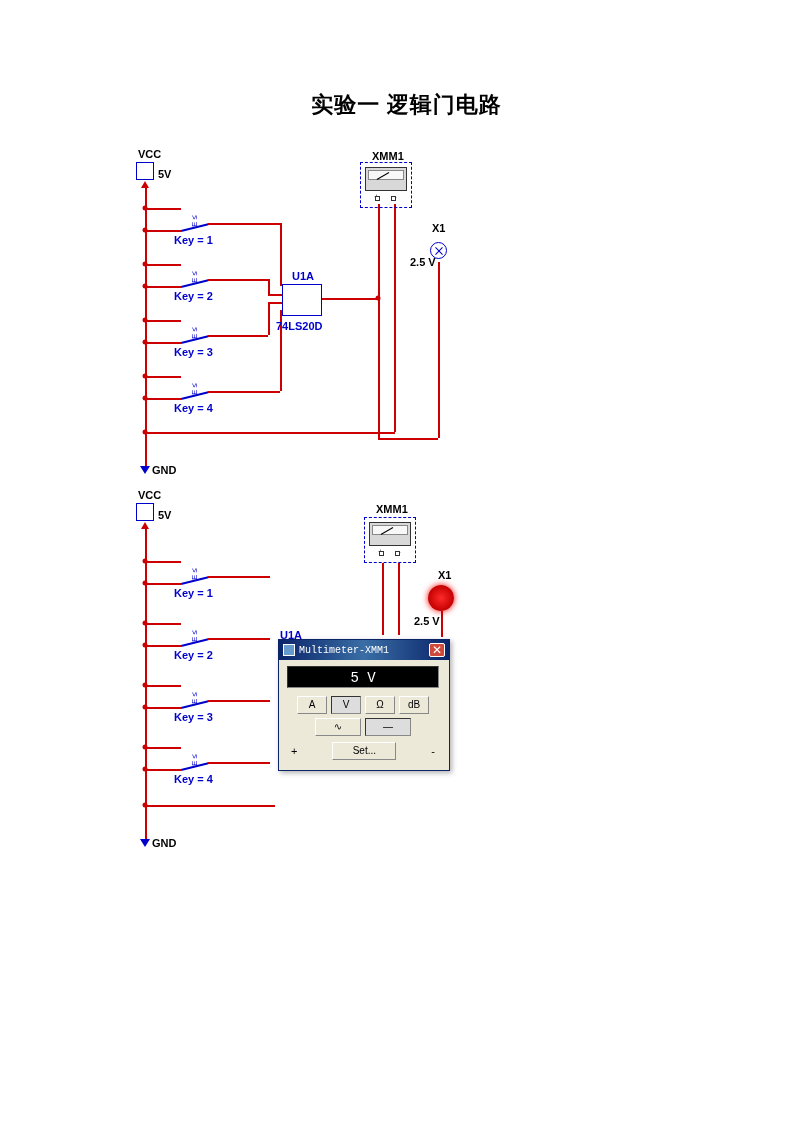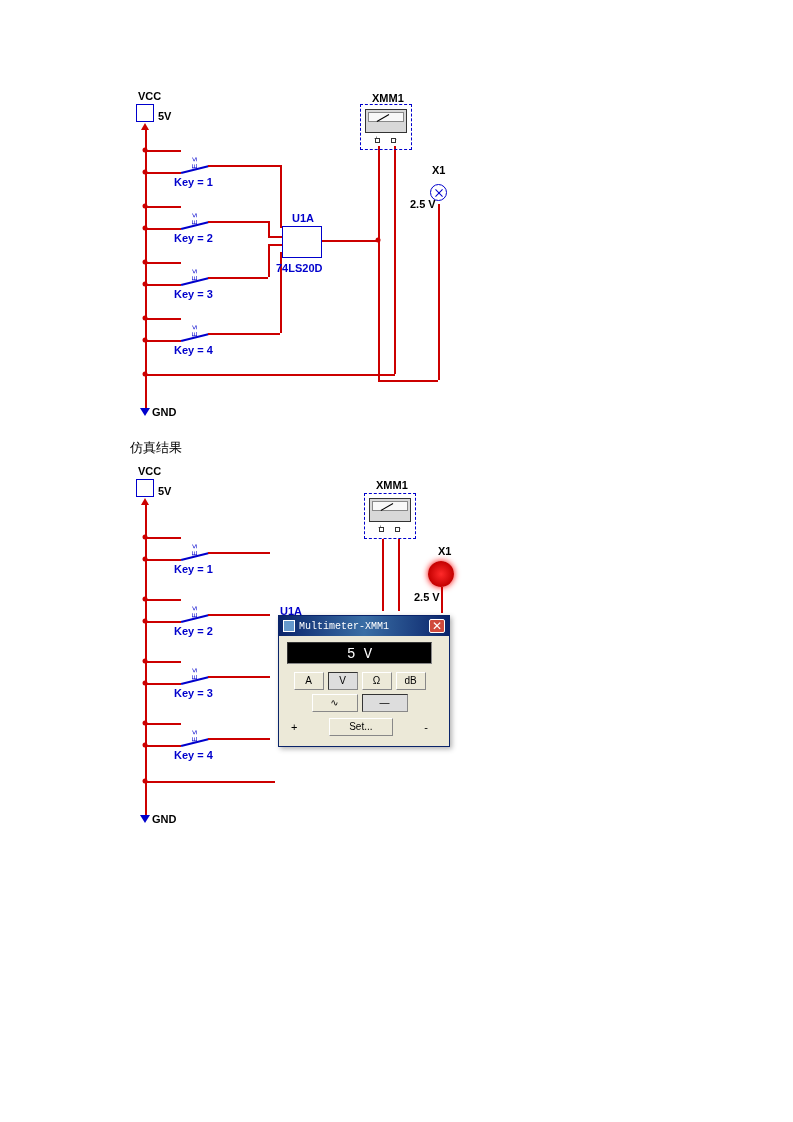--- a/index.html
+++ b/index.html
@@ -100,40 +100,41 @@
     align-items:center;
     padding:0 4px;
     gap:4px;
   }
   .mm-titlebar .t-icon { width:12px;height:12px;background:#6699cc;border:1px solid #fff; }
   .mm-titlebar .t-text { flex:1; font-family:"Courier New",monospace; font-size:10px; }
   .mm-titlebar .t-close {
     width:16px;height:14px;background:#d04a3c;color:#fff;border:1px solid #fff;
     display:flex;align-items:center;justify-content:center;font:12px/1 Arial;border-radius:2px;
   }
-  .mm-body { padding:6px 17px 10px 8px; }
+  .mm-body { padding:6px 10px 10px 8px; }
   .mm-display {
     height:22px;background:#000;color:#fff;border:1px inset #888;
     font:14px/22px "Courier New",monospace; text-align:center; margin-bottom:8px;
   }
   .mm-row { display:flex; justify-content:center; gap:4px; margin-bottom:4px; }
   .mm-btn {
     width:30px;height:18px;background:#ece9d8;border:1px solid #888;
     border-top-color:#fff;border-left-color:#fff;
     font:10px/16px Arial; text-align:center; cursor:default;
   }
   .mm-btn.pressed { border:1px inset #888; background:#ddd; }
   .mm-btn.wide { width:46px; }
   .mm-btn.set { width:64px; }
   .mm-foot { display:flex; justify-content:space-between; align-items:center; padding:0 4px; margin-top:6px; font-size:11px;}
 </style>
 </head>
 <body>
 
 <div class="page">
+  <h1>实验一  逻辑门电路</h1>
 
   <div class="circuit">
     <span class="lbl-bold" style="left:8px;top:0;">VCC</span>
     <div class="vcc-box" style="left:6px;top:14px;"></div>
     <div class="vcc-t" style="left:11px;top:33px;"></div>
     <span class="lbl-bold" style="left:28px;top:20px;">5V</span>
 
     <div class="wv-red" style="left:15px;top:40px;height:278px;"></div>
     <div class="gnd-t" style="left:10px;top:318px;"></div>
     <span class="lbl-bold" style="left:22px;top:316px;">GND</span>
@@ -207,21 +208,20 @@
       <span style="position:absolute;left:31px;top:29px;font:8px Arial;color:#333;">–</span>
       <div class="xmm-term" style="left:14px;"></div>
       <div class="xmm-term" style="left:30px;"></div>
     </div>
 
     <span class="lbl-bold" style="left:302px;top:74px;">X1</span>
     <div class="x1-ring" style="left:300px;top:94px;"></div>
     <span class="lbl-bold" style="left:280px;top:108px;">2.5 V</span>
   </div>
 
-  <p class="caption">仿真结果</p>
 
   <div class="circuit circuit2">
     <span class="lbl-bold" style="left:8px;top:0;">VCC</span>
     <div class="vcc-box" style="left:6px;top:14px;"></div>
     <div class="vcc-t" style="left:11px;top:33px;"></div>
     <span class="lbl-bold" style="left:28px;top:20px;">5V</span>
 
     <div class="wv-red" style="left:15px;top:40px;height:310px;"></div>
     <div class="gnd-t" style="left:10px;top:350px;"></div>
     <span class="lbl-bold" style="left:22px;top:348px;">GND</span>

